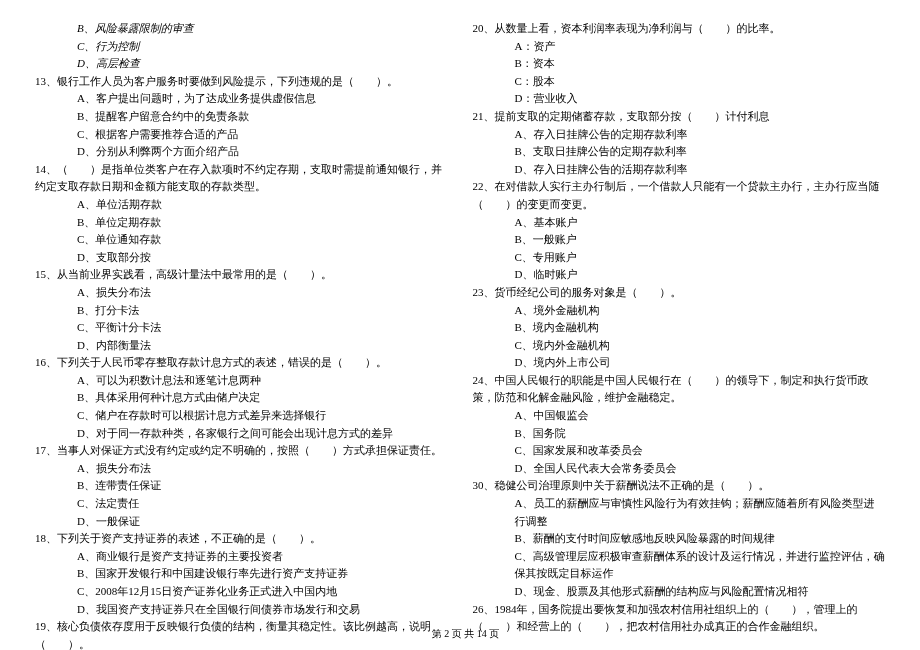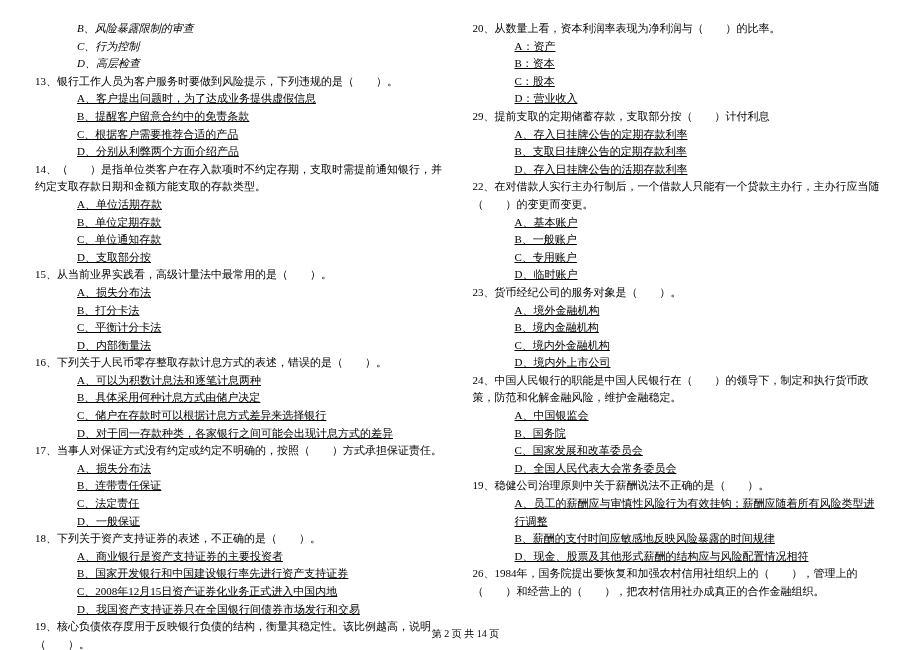--- a/index.html
+++ b/index.html
@@ -23,21 +23,20 @@
       gap: 25px;
     }
     .col {
       flex: 1;
     }
     .q-text {
       padding-left: 0;
     }
     .option {
       padding-left: 42px;
-      text-decoration: underline;
     }
     .option-b {
       padding-left: 42px;
       font-style: italic;
     }
     .multi-line {
       padding-left: 0;
     }
     .footer {
       position: absolute;
@@ -98,21 +97,21 @@
 
   </div>
 
   <div class="col">
     <div class="q-text">20、从数量上看，资本利润率表现为净利润与（　　）的比率。</div>
     <div class="option">A：资产</div>
     <div class="option">B：资本</div>
     <div class="option">C：股本</div>
     <div class="option">D：营业收入</div>
 
-    <div class="q-text">29、提前支取的定期储蓄存款，支取部分按（　　）计付利息</div>
+    <div class="q-text">21、提前支取的定期储蓄存款，支取部分按（　　）计付利息</div>
     <div class="option">A、存入日挂牌公告的定期存款利率</div>
     <div class="option">B、支取日挂牌公告的定期存款利率</div>
     <div class="option">D、存入日挂牌公告的活期存款利率</div>
 
     <div class="multi-line">22、在对借款人实行主办行制后，一个借款人只能有一个贷款主办行，主办行应当随（　　）的变更而变更。</div>
     <div class="option">A、基本账户</div>
     <div class="option">B、一般账户</div>
     <div class="option">C、专用账户</div>
     <div class="option">D、临时账户</div>
 
@@ -121,23 +120,24 @@
     <div class="option">B、境内金融机构</div>
     <div class="option">C、境内外金融机构</div>
     <div class="option">D、境内外上市公司</div>
 
     <div class="multi-line">24、中国人民银行的职能是中国人民银行在（　　）的领导下，制定和执行货币政策，防范和化解金融风险，维护金融稳定。</div>
     <div class="option">A、中国银监会</div>
     <div class="option">B、国务院</div>
     <div class="option">C、国家发展和改革委员会</div>
     <div class="option">D、全国人民代表大会常务委员会</div>
 
-    <div class="q-text">19、稳健公司治理原则中关于薪酬说法不正确的是（　　）。</div>
+    <div class="q-text">30、稳健公司治理原则中关于薪酬说法不正确的是（　　）。</div>
     <div class="option">A、员工的薪酬应与审慎性风险行为有效挂钩；薪酬应随着所有风险类型进行调整</div>
     <div class="option">B、薪酬的支付时间应敏感地反映风险暴露的时间规律</div>
+    <div class="multi-line" style="padding-left:42px">C、高级管理层应积极审查薪酬体系的设计及运行情况，并进行监控评估，确保其按既定目标运作</div>
     <div class="option">D、现金、股票及其他形式薪酬的结构应与风险配置情况相符</div>
 
     <div class="multi-line">26、1984年，国务院提出要恢复和加强农村信用社组织上的（　　），管理上的（　　）和经营上的（　　），把农村信用社办成真正的合作金融组织。</div>
 
   </div>
 </div>
 
 <div class="footer">第 2 页 共 14 页</div>
 
 </body></html>

